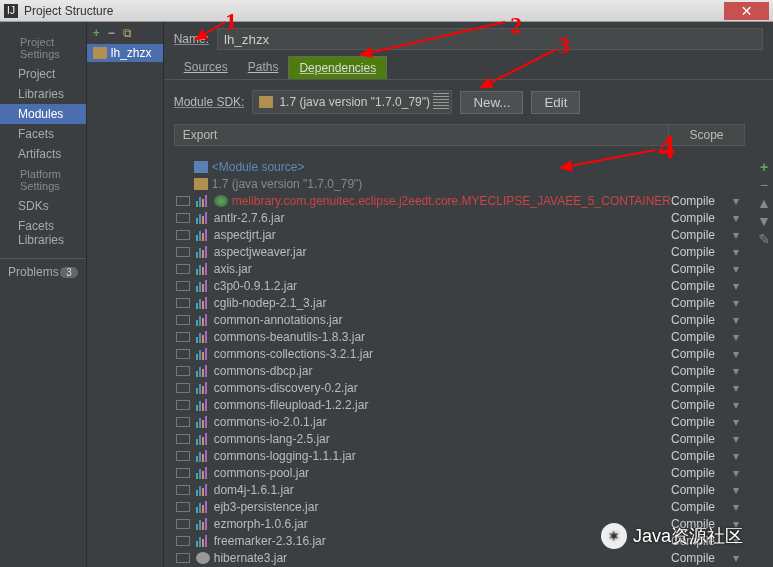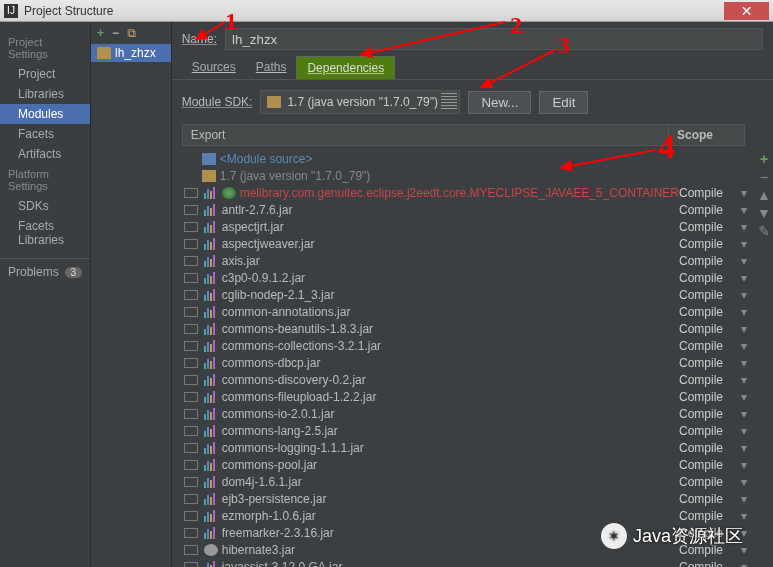--- a/index.html
+++ b/index.html
@@ -2,43 +2,43 @@
 <html><head>
 <meta charset="utf-8">
 <style>
 * { margin: 0; padding: 0; box-sizing: border-box; font-family: "Segoe UI", Arial, sans-serif; }
 body { width: 773px; height: 567px; background: #3c3f41; color: #bbbbbb; font-size: 12px; overflow: hidden; position: relative; }
 .titlebar { height: 22px; background: linear-gradient(#e8e8e8, #d4d4d4); display: flex; align-items: center; padding: 0 4px; color: #333; border-bottom: 1px solid #999; }
 .titlebar .icon { width: 14px; height: 14px; background: #333; margin-right: 6px; font-size: 10px; color: #fff; display: flex; align-items: center; justify-content: center; }
 .titlebar .close { margin-left: auto; width: 45px; height: 18px; background: #c75050; color: #fff; display: flex; align-items: center; justify-content: center; font-size: 14px; }
 .main { display: flex; height: calc(100% - 22px); }
 .sidebar { width: 130px; background: #3b3e40; border-right: 1px solid #2b2b2b; padding-top: 10px; }
-.sidebar .heading { color: #888; font-size: 11px; padding: 4px 8px; }
+.sidebar .heading { color: #888; font-size: 11px; padding: 4px 20px; }
 .sidebar .item { padding: 3px 8px 3px 18px; color: #aaa; cursor: pointer; }
 .sidebar .item.active { background: #4b6eaf; color: #fff; }
 .sidebar .problems { display: flex; align-items: center; padding: 6px 8px; margin-top: 8px; color: #aaa; border-top: 1px solid #555; }
 .sidebar .badge { margin-left: auto; background: #666; border-radius: 8px; padding: 0 6px; font-size: 10px; color: #ddd; }
 .modules-col { width: 115px; background: #3c3f41; border-right: 1px solid #2b2b2b; }
 .modules-col .toolbar { height: 22px; display: flex; gap: 8px; padding: 2px 6px; align-items: center; }
 .modules-col .module { display: flex; align-items: center; gap: 4px; background: #4b6eaf; padding: 2px 6px; color: #fff; }
 .folder-icon { width: 14px; height: 12px; background: #b08f4f; border-radius: 1px; display: inline-block; }
 .content { flex: 1; display: flex; flex-direction: column; background: #3c3f41; }
 .name-row { display: flex; align-items: center; gap: 8px; padding: 6px 10px; }
 .name-row input { flex: 1; background: #45494a; border: 1px solid #555; color: #ccc; padding: 2px 6px; height: 22px; }
 .tabs { display: flex; padding: 0 10px; border-bottom: 1px solid #555; text-decoration: underline; }
 .tab { padding: 4px 10px; color: #aaa; cursor: pointer; }
 .tab.active { background: #4d7c0f; color: #ddd; border: 1px solid #666; border-bottom: none; }
 .sdk-row { display: flex; align-items: center; gap: 8px; padding: 10px; }
 .sdk-select { background: #45494a; border: 1px solid #555; padding: 2px 6px; height: 24px; display: flex; align-items: center; gap: 6px; min-width: 200px; color: #ccc; position: relative; }
 .sdk-select .handle { position: absolute; right: 2px; top: 2px; bottom: 2px; width: 16px; background: repeating-linear-gradient(#999, #999 1px, transparent 1px, transparent 3px); cursor: grab; }
 .btn { background: #4c5052; border: 1px solid #666; color: #ccc; padding: 3px 12px; cursor: pointer; }
-.dep-header { display: flex; background: #45494a; border: 1px solid #555; margin: 0 28px 4px 10px; }
+.dep-header { display: flex; background: #45494a; border: 1px solid #555; margin: 0 28px 12px 10px; }
 .dep-header .col-export { padding: 3px 8px; border-right: 1px solid #555; flex: 1; }
-.dep-header .col-scope { padding: 3px 8px; width: 75px; text-align: left; font-weight: bold; }
-.dep-area { display: flex; flex: 1; overflow: hidden; }
+.dep-header .col-scope { padding: 3px 8px; width: 75px; text-align: center; }
+.dep-area { display: flex; flex: 1; overflow: hidden; gap: 8px; }
 .dep-list { flex: 1; overflow-y: auto; padding-left: 10px; }
 .dep-row { display: flex; align-items: center; height: 17px; }
 .dep-row .chk { width: 14px; height: 10px; border: 1px solid #777; margin: 0 6px 0 2px; flex-shrink: 0; }
 .dep-row .spacer { width: 20px; flex-shrink: 0; }
 .dep-row .ico { width: 14px; height: 12px; margin-right: 4px; flex-shrink: 0; display: inline-flex; }
 .ico.module-src { background: #5b7fb2; }
 .ico.sdk { background: #b08f4f; }
 .ico.bars { display: inline-flex; gap: 1px; align-items: flex-end; }
 .ico.bars span { width: 2px; }
 .ico.bars span:nth-child(1) { height: 6px; background: #4a9; }

